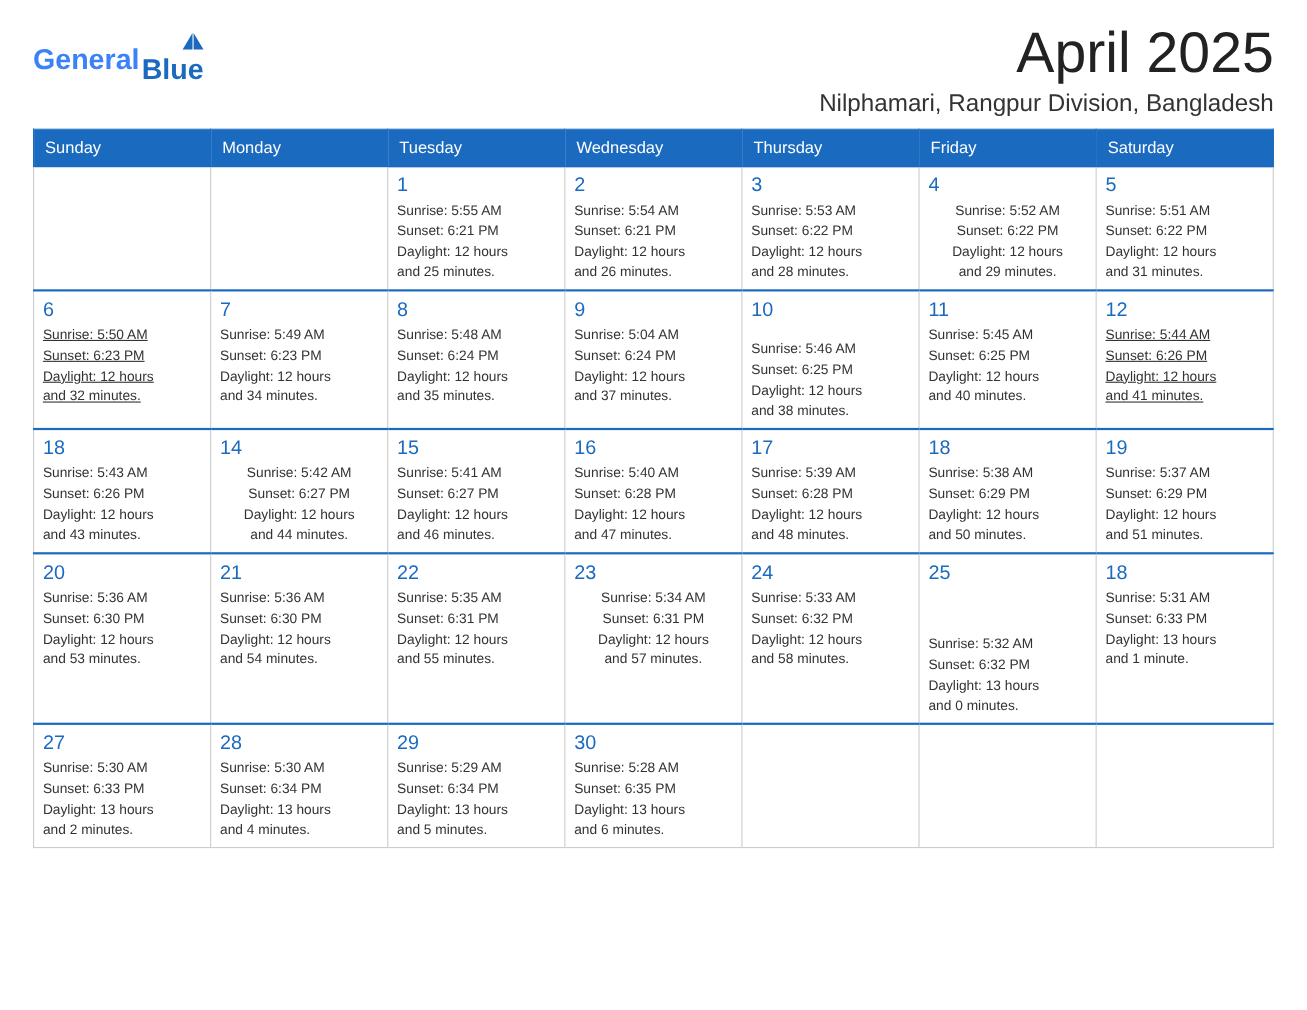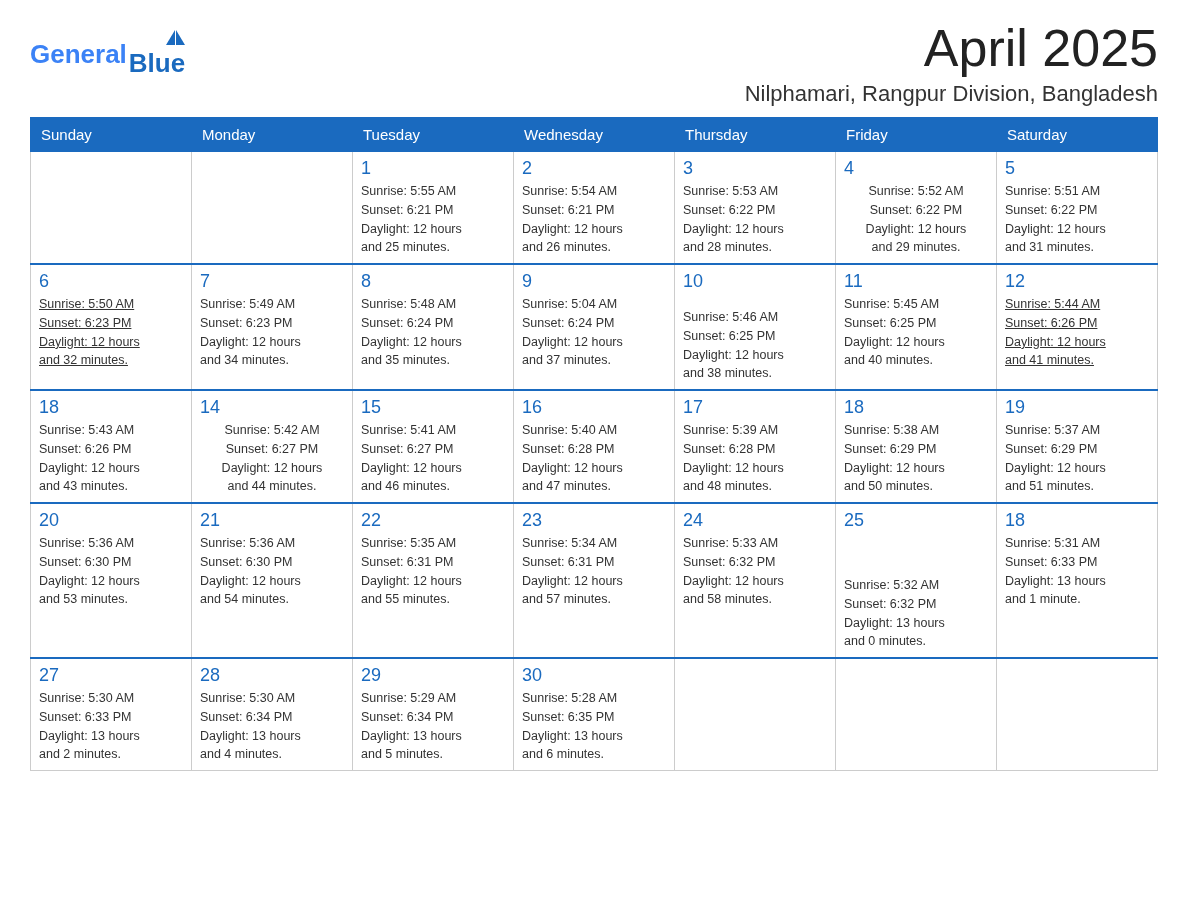--- a/index.html
+++ b/index.html
@@ -291,21 +291,21 @@
         </td>
         <td>
           <span class="day-number">22</span>
           <div class="day-info" style="white-space: pre-line;">Sunrise: 5:35 AM
 Sunset: 6:31 PM
 Daylight: 12 hours
 and 55 minutes.</div>
         </td>
         <td>
           <span class="day-number">23</span>
-          <div class="day-info" style="white-space: pre-line;">Sunrise: 5:34 AM
+          <div class="day-info" style="white-space: pre-line; text-align: center;">Sunrise: 5:34 AM
 Sunset: 6:31 PM
 Daylight: 12 hours
 and 57 minutes.</div>
         </td>
         <td>
           <span class="day-number">24</span>
           <div class="day-info" style="white-space: pre-line;">Sunrise: 5:33 AM
 Sunset: 6:32 PM
 Daylight: 12 hours
 and 58 minutes.</div>

